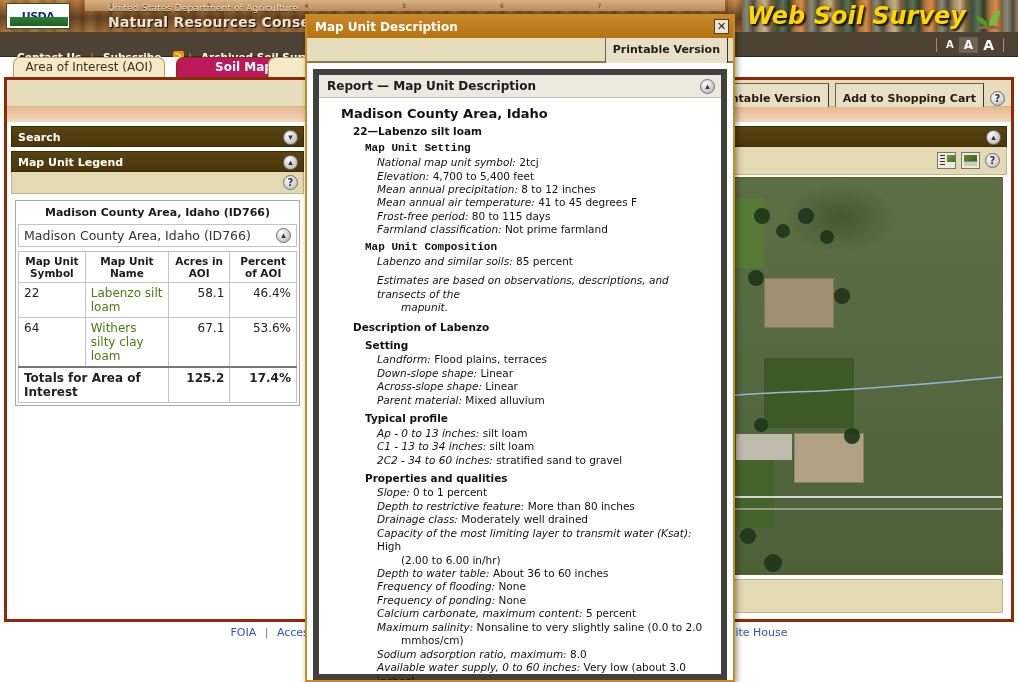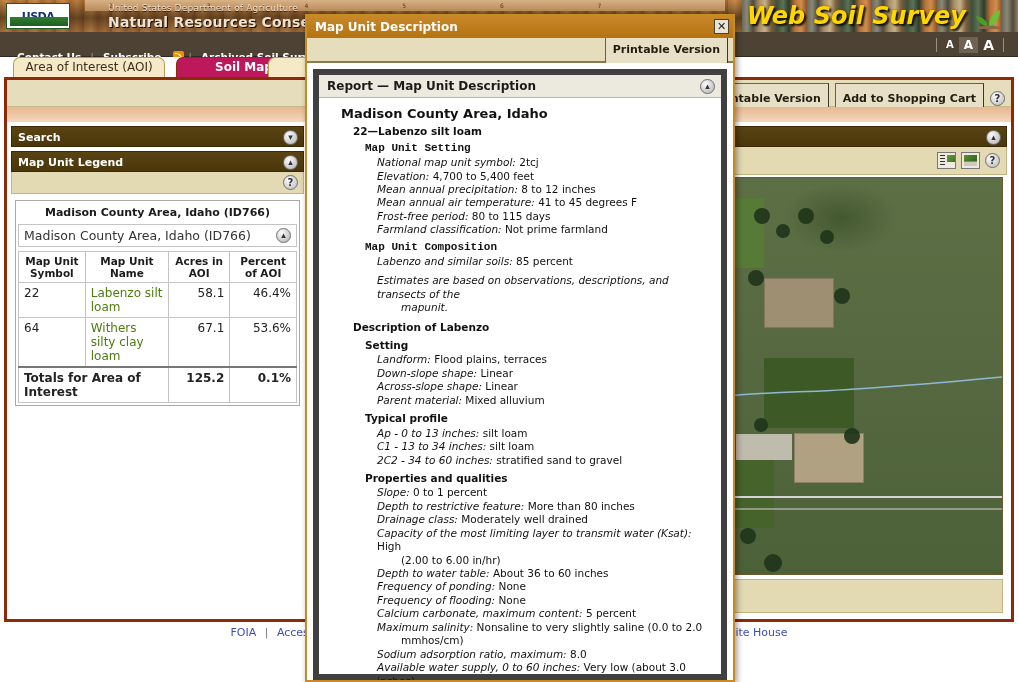--- a/index.html
+++ b/index.html
@@ -427,21 +427,21 @@
                 </tr>
                 <tr>
                   <td>64</td>
                   <td><a href="#">Withers silty clay loam</a></td>
                   <td class="num">67.1</td>
                   <td class="num">53.6%</td>
                 </tr>
                 <tr class="total">
                   <td colspan="2">Totals for Area of Interest</td>
                   <td class="num">125.2</td>
-                  <td class="num">0.1%</td>
+                  <td class="num">17.4%</td>
                 </tr>
               </tbody>
             </table>
           </div>
         </div>
 
         <div class="rightcol">
           <div class="mapsecbar" style="top:4px;">
             <span class="collapseicon ci">▴</span>
           </div>
@@ -602,22 +602,22 @@
           <div class="r-li"><i>Ap - 0 to 13 inches:</i> <span>silt loam</span></div>
           <div class="r-li"><i>C1 - 13 to 34 inches:</i> <span>silt loam</span></div>
           <div class="r-li"><i>2C2 - 34 to 60 inches:</i> <span>stratified sand to gravel</span></div>
 
           <div class="r-h4">Properties and qualities</div>
           <div class="r-li"><i>Slope:</i> <span>0 to 1 percent</span></div>
           <div class="r-li"><i>Depth to restrictive feature:</i> <span>More than 80 inches</span></div>
           <div class="r-li"><i>Drainage class:</i> <span>Moderately well drained</span></div>
           <div class="r-li"><i>Capacity of the most limiting layer to transmit water (Ksat):</i> <span>High</span><span class="r-cont">(2.00 to 6.00 in/hr)</span></div>
           <div class="r-li"><i>Depth to water table:</i> <span>About 36 to 60 inches</span></div>
+          <div class="r-li"><i>Frequency of flooding:</i> <span>None</span></div>
           <div class="r-li"><i>Frequency of ponding:</i> <span>None</span></div>
-          <div class="r-li"><i>Frequency of flooding:</i> <span>None</span></div>
           <div class="r-li"><i>Calcium carbonate, maximum content:</i> <span>5 percent</span></div>
           <div class="r-li"><i>Maximum salinity:</i> <span>Nonsaline to very slightly saline (0.0 to 2.0</span><span class="r-cont">mmhos/cm)</span></div>
           <div class="r-li"><i>Sodium adsorption ratio, maximum:</i> <span>8.0</span></div>
           <div class="r-li"><i>Available water supply, 0 to 60 inches:</i> <span>Very low (about 3.0 inches)</span></div>
 
           <div class="r-h4">Interpretive groups</div>
 
         </div>
       </div>
     </div>

